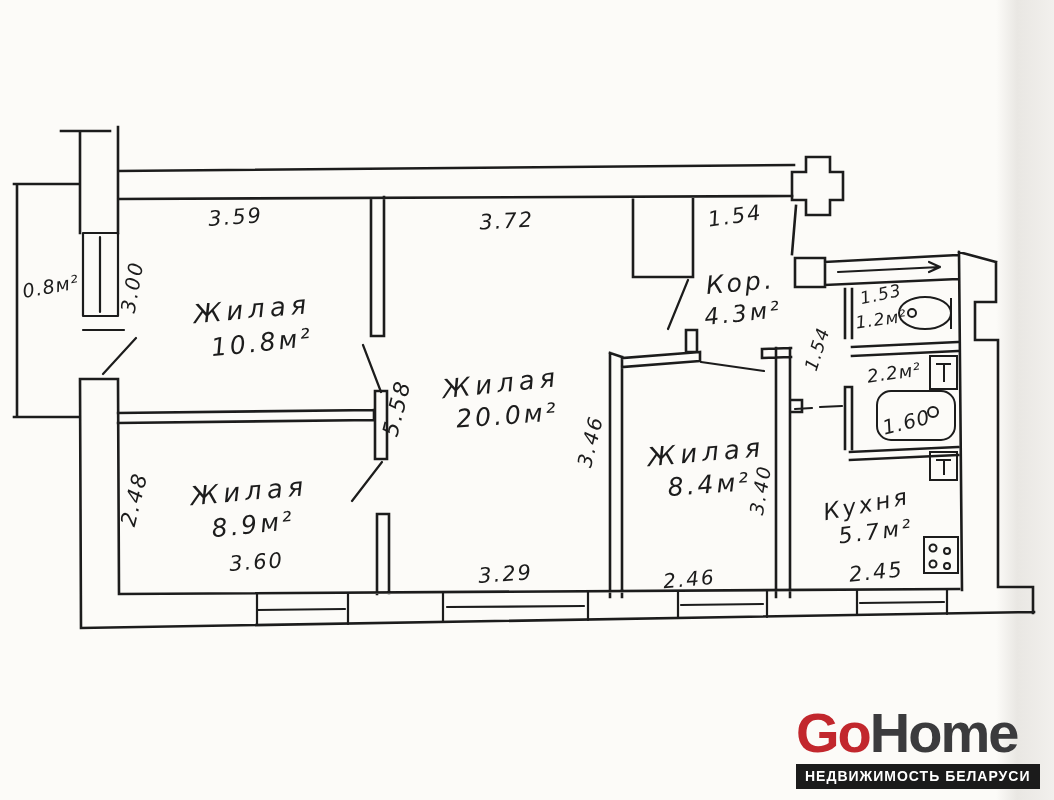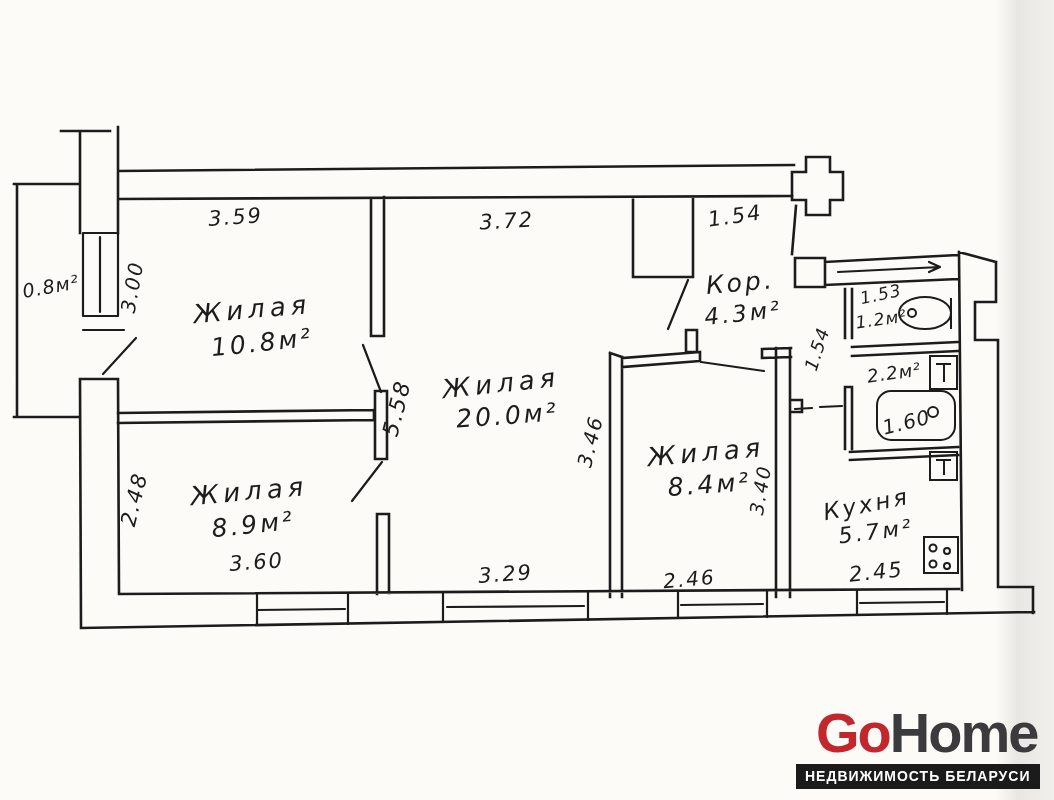--- a/index.html
+++ b/index.html
@@ -15,21 +15,21 @@
   .w2 {stroke:#1c1c1c;stroke-width:2.2;fill:none;stroke-linecap:round;}
   .fx {stroke:#1c1c1c;stroke-width:2;fill:none;}
   text{fill:#1c1c1c;font-family:"DejaVu Sans",sans-serif;font-style:italic;}
   .dim {font-size:21px;letter-spacing:2px;}
   .dims{font-size:17px;letter-spacing:1px;}
   .room{font-size:26px;letter-spacing:5px;}
   .area{font-size:25px;letter-spacing:3px;}
   .areas{font-size:17px;letter-spacing:1px;}
   .watermark{position:absolute;left:796px;top:705px;line-height:1;}
   .brand{font-family:"Liberation Sans",sans-serif;font-weight:bold;font-size:56px;letter-spacing:-2px;}
-  .brand .go{color:var(--go,#c2272d);margin-left:20px;}
+  .brand .go{color:var(--go,#c2272d);}
   .brand .home{color:var(--home,#3b3b3d);text-align:center;}
   .bar{
     margin-top:3px;
     background:var(--bar-bg,#1b1b1b);
     color:var(--bar-text,#ffffff);
     font-family:"Liberation Sans",sans-serif;
     font-weight:bold;font-size:14px;letter-spacing:1px;
     padding:5px 9px 6px 9px;width:max-content;
   }
 </style>

